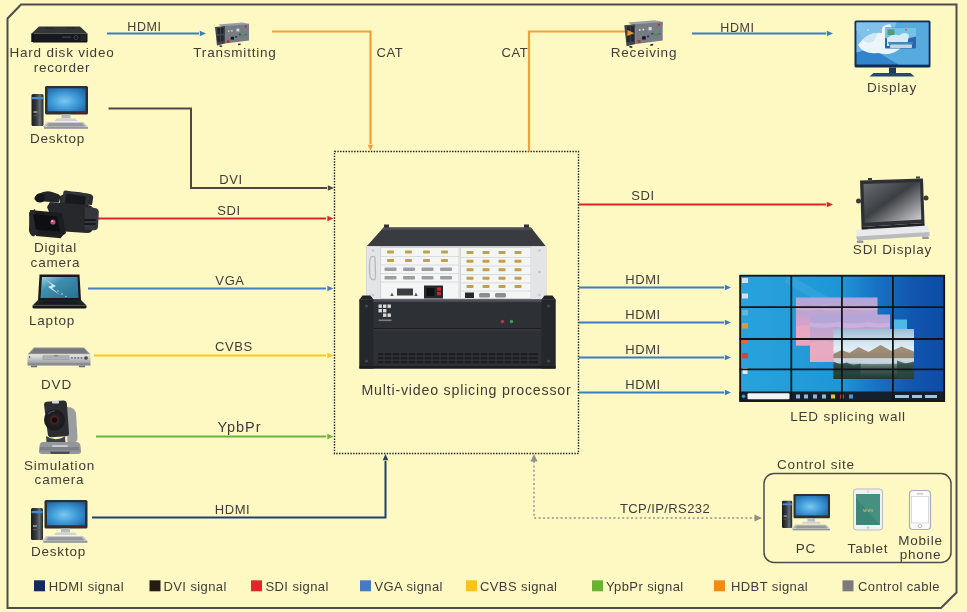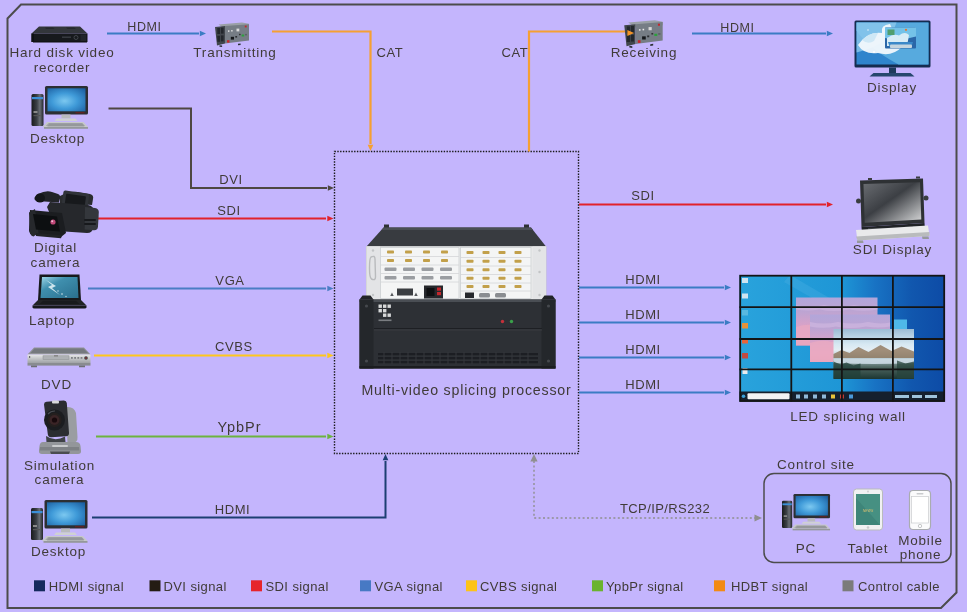--- a/index.html
+++ b/index.html
@@ -1,16 +1,16 @@
 <!DOCTYPE html>
 <html><head>
 <meta charset="utf-8">
 <style>
 html,body{margin:0;padding:0;background:#fff;}
-#page{position:relative;width:967px;height:612px;background:#c4b5fd;overflow:hidden;
+#page{position:relative;width:967px;height:612px;background:#fef9c3;overflow:hidden;
   font-family:"Liberation Sans",sans-serif;}
 svg{display:block;}
 .lbl{fill:#403b38;font-family:"Liberation Sans",sans-serif;}
 </style>
 </head>
 <body>
 <div id="page">
 <svg width="967" height="612" viewBox="0 0 967 612">
 
 <path d="M21,4.5 H956.5 V592.5 L941,608 H7.5 V18.5 Z" fill="none" stroke="#4c4c4c" stroke-width="2"></path>

